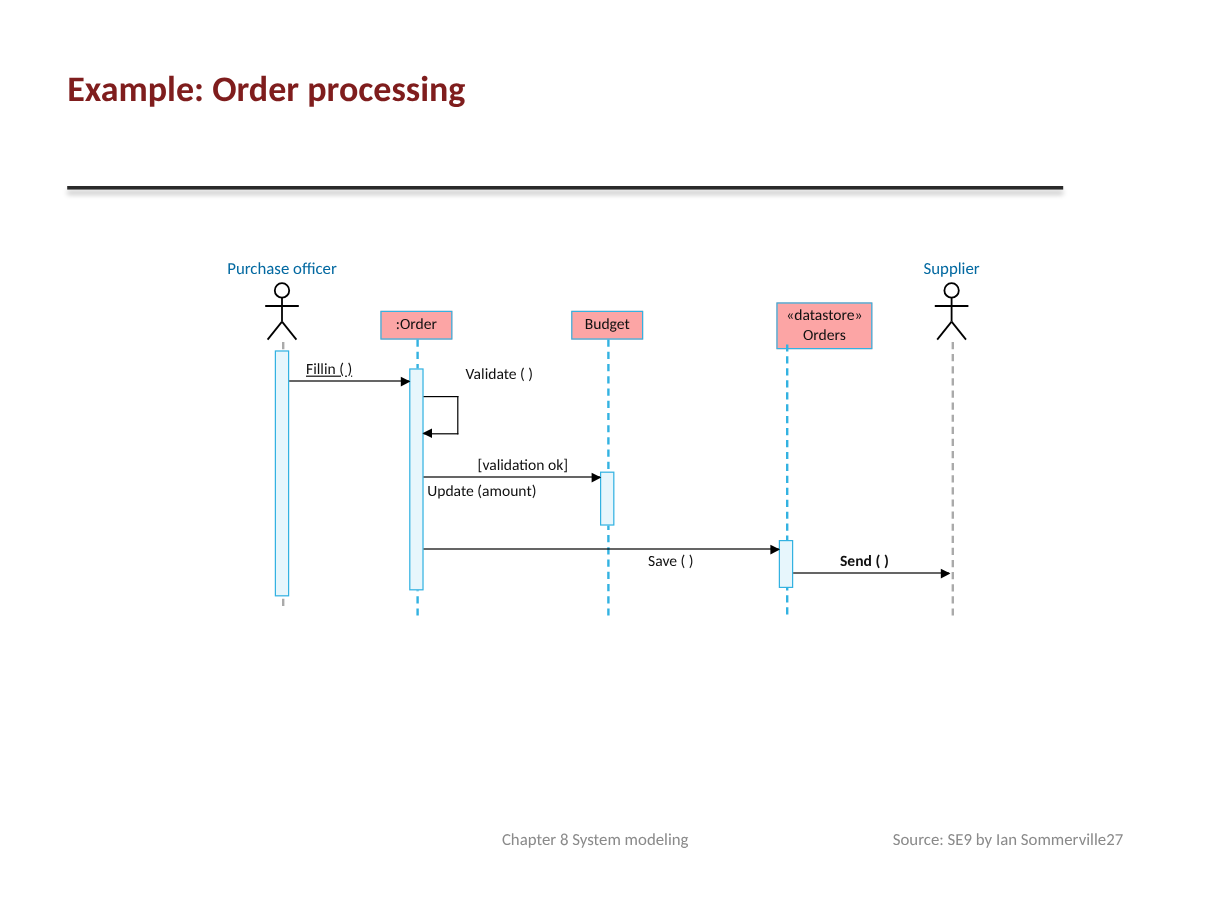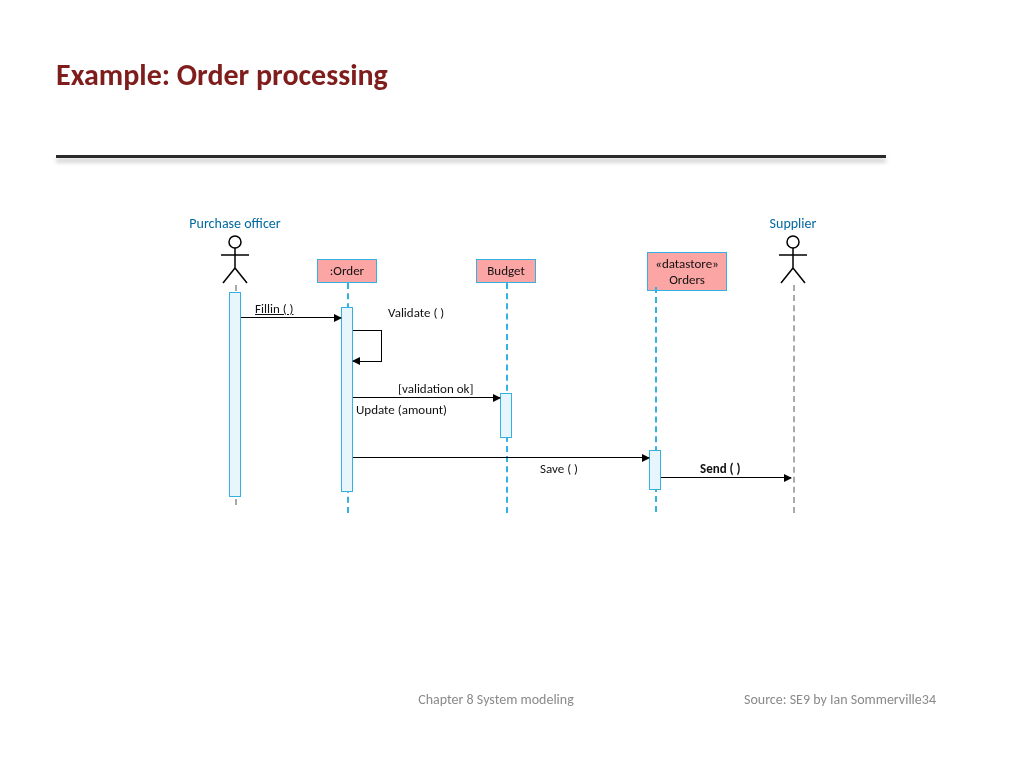--- a/index.html
+++ b/index.html
@@ -175,14 +175,14 @@
   <div class="msg-label" style="left:370px; top:236px;text-align:right;">Save ( )</div>
 
   <div class="msg-line arrow-r" style="left:491px; top:252px; width:130px;"></div>
   <div class="msg-label" style="left:530px; top:236px;font-weight:bold;">Send ( )</div>
 
 </div>
 
 <div class="footer">
   <span>Source: SE9 by Ian Sommerville</span>
   <span class="mid">Chapter 8 System modeling</span>
-  <span>34</span>
+  <span>27</span>
 </div>
 
 </body></html>

